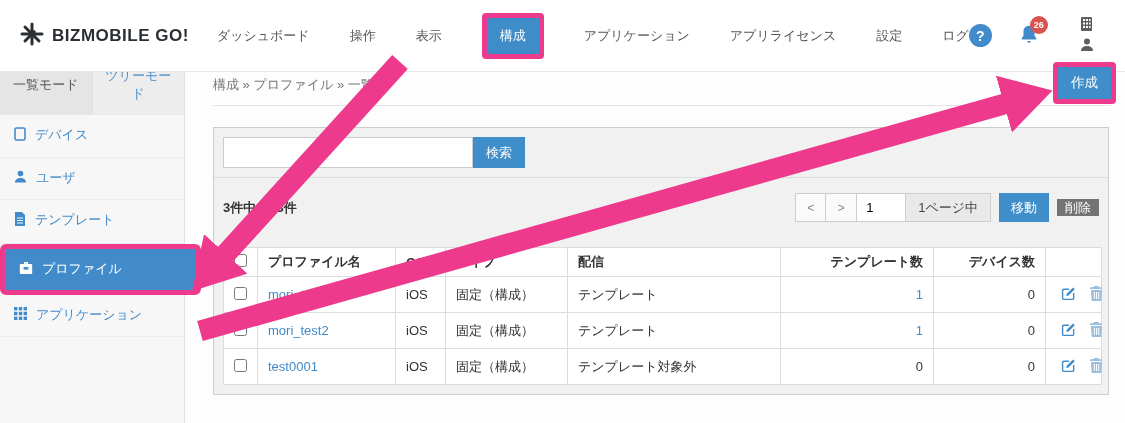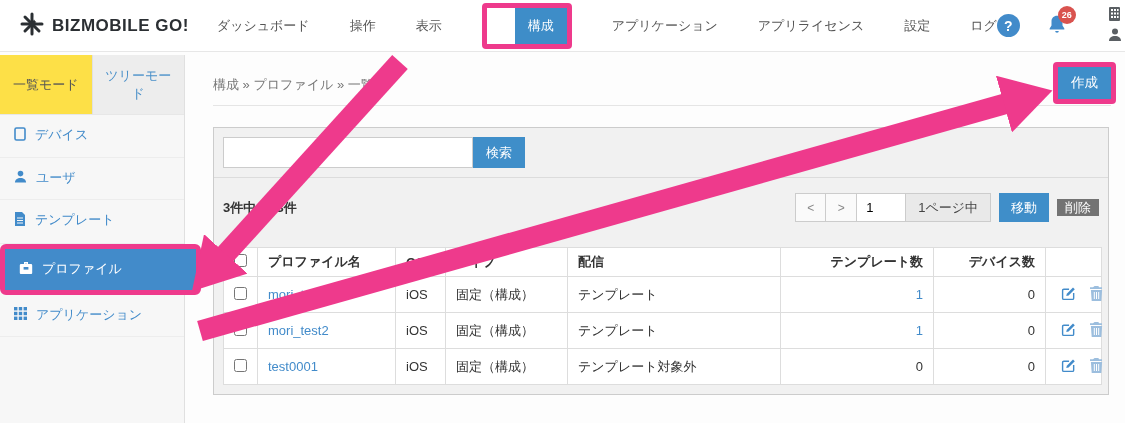--- a/index.html
+++ b/index.html
@@ -1,46 +1,46 @@
 <!DOCTYPE html>
 <html><head>
 <meta charset="utf-8">
 <style>
   * { margin:0; padding:0; box-sizing:border-box; }
   html,body { background:#fff; }
   body { font-family:"Liberation Sans","DejaVu Sans",sans-serif; }
   #app { position:relative; width:1125px; height:423px; overflow:hidden; background:#fdfdfd; }
 
   
-  .header { position:absolute; top:0; left:0; width:1125px; height:52px; background:#fff;
+  .header { position:absolute; top:0; left:0; width:1125px; height:72px; background:#fff;
             border-bottom:1px solid #e7e7e7; display:flex; align-items:center; padding:0 14px 0 20px; z-index:5; }
   .logo { display:flex; align-items:center; gap:8px; margin-right:28px; }
   .logo-title { font-size:17px; font-weight:bold; color:#2b2f33; letter-spacing:.5px; white-space:nowrap; }
   .nav { display:flex; align-items:center; gap:40px; }
   .nav-item { font-size:13px; color:#555; white-space:nowrap; cursor:pointer; }
   .pink-ring { border:5px solid #ee3a8c; border-radius:4px; }
-  .nav-active-box { display:inline-block;padding-left:28px; }
+  .nav-active-box { display:inline-block; }
   .nav-active { background:#3e8dc8; color:#fff !important; padding:9px 13px; display:inline-block; }
   .hdr-right { margin-left:auto; display:flex; align-items:center; gap:26px; padding-right:14px; }
   .help-badge { width:23px; height:23px; border-radius:50%; background:#428bca; color:#fff; font-weight:bold;
                 font-size:14px; display:flex; align-items:center; justify-content:center; cursor:pointer; }
   .bell-wrap { position:relative; cursor:pointer; margin-right:14px; }
   .notif-badge { position:absolute; top:-7px; left:12px; background:#d9534f; color:#fff; font-size:9px;
                  min-width:18px; height:18px; border-radius:9px; display:flex; align-items:center; justify-content:center;
                  padding:0 3px; font-weight:bold; }
   .org-stack { display:flex; flex-direction:column; align-items:center; gap:2px; margin-right:26px; cursor:pointer; }
   .caret { color:#9aa0a6; cursor:pointer; }
 
   
   .sidebar { position:absolute; top:55px; left:0; width:185px; height:368px; background:#f7f7f7;
              border-right:1px solid #e0e0e0; z-index:4; }
   .side-tabs { display:flex; height:60px; border-bottom:1px solid #e7e7e7; }
   .side-tab { flex:1; display:flex; align-items:center; justify-content:center; text-align:center;
               font-size:13px; padding:4px 10px; line-height:1.35; cursor:pointer; }
-  .side-tab.active { background:#fde047; color:#555; }
+  .side-tab.active { background:#e5e5e5; color:#555; }
   .side-tab.inactive { background:#ededed; color:#4a90c9; border-left:1px solid #e0e0e0; }
   .side-list { list-style:none; }
   .side-item { display:flex; align-items:flex-start; gap:9px; padding:11px 14px; font-size:13px; color:#428bca;
                border-bottom:1px solid #ededed; cursor:pointer; line-height:1.4; }
   .side-item .ic { flex:0 0 auto; margin-top:1px; }
   .side-item.indent { padding-left:30px; }
   .side-item-active-wrap { border:5px solid #ee3a8c; border-radius:6px; margin-right:-17px; position:relative; z-index:8; background:#fff; }
   .side-item-active { background:#428bca; color:#fff; border-bottom:none; }
 
   

